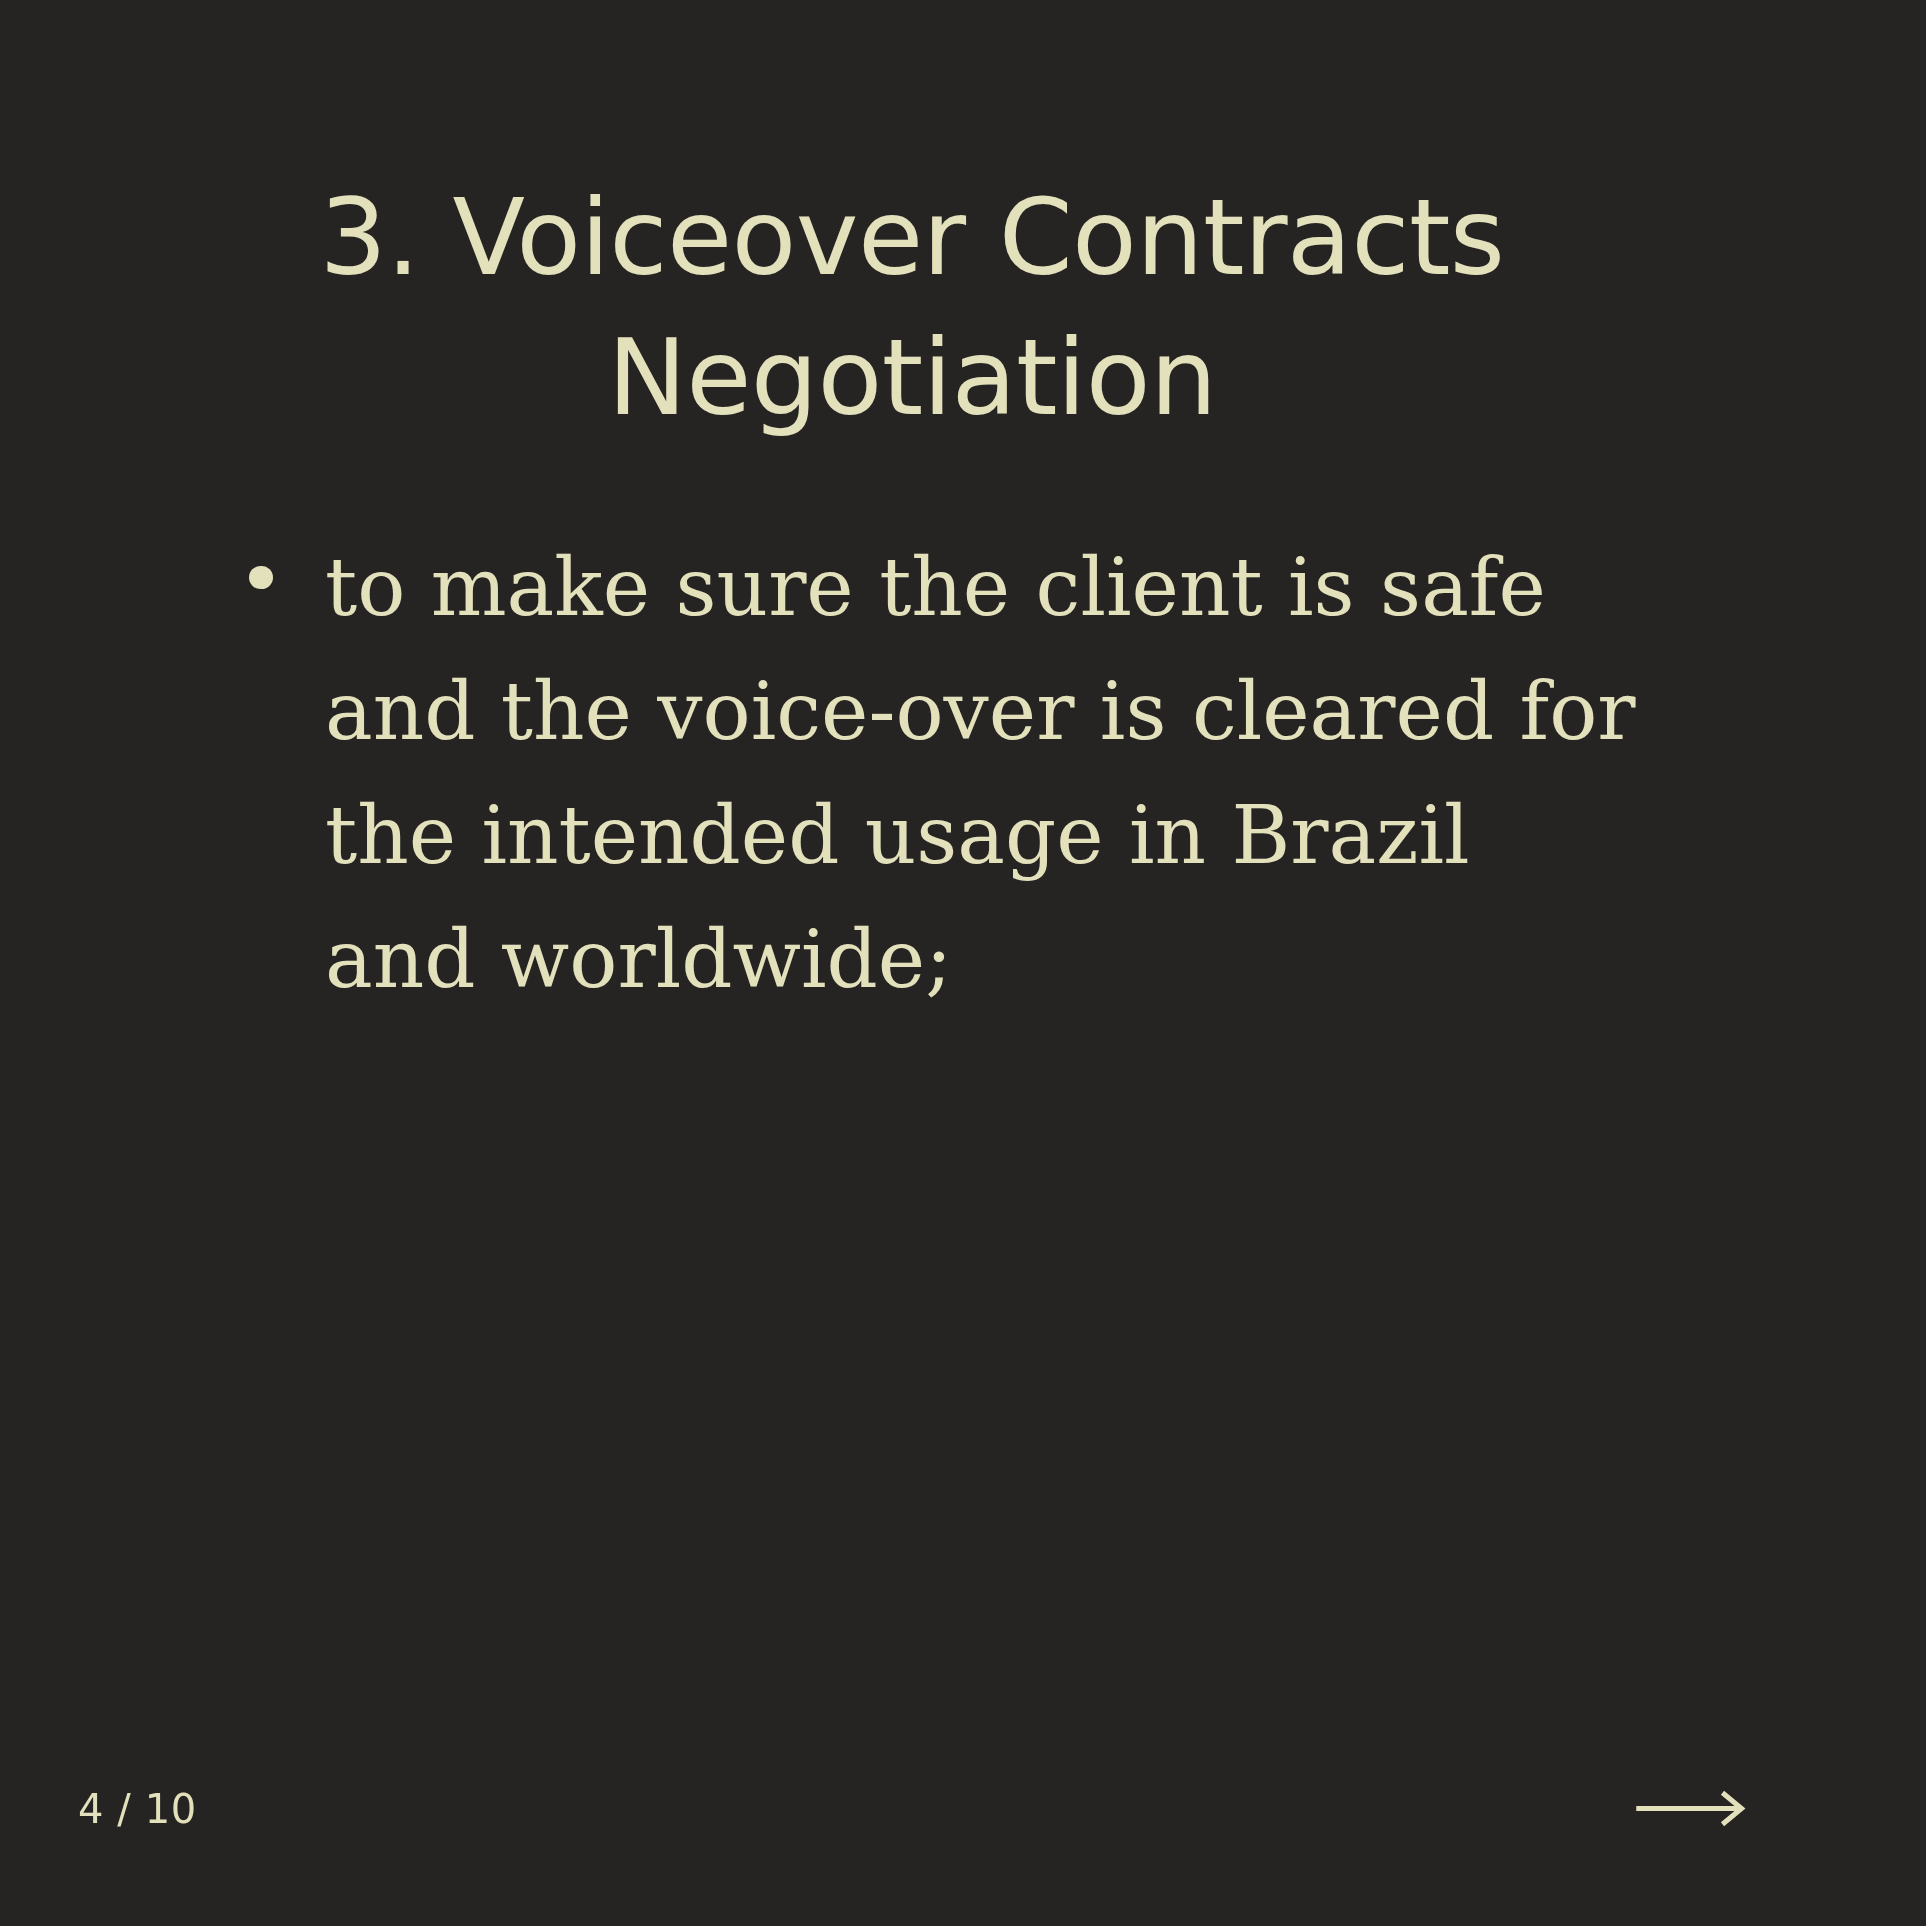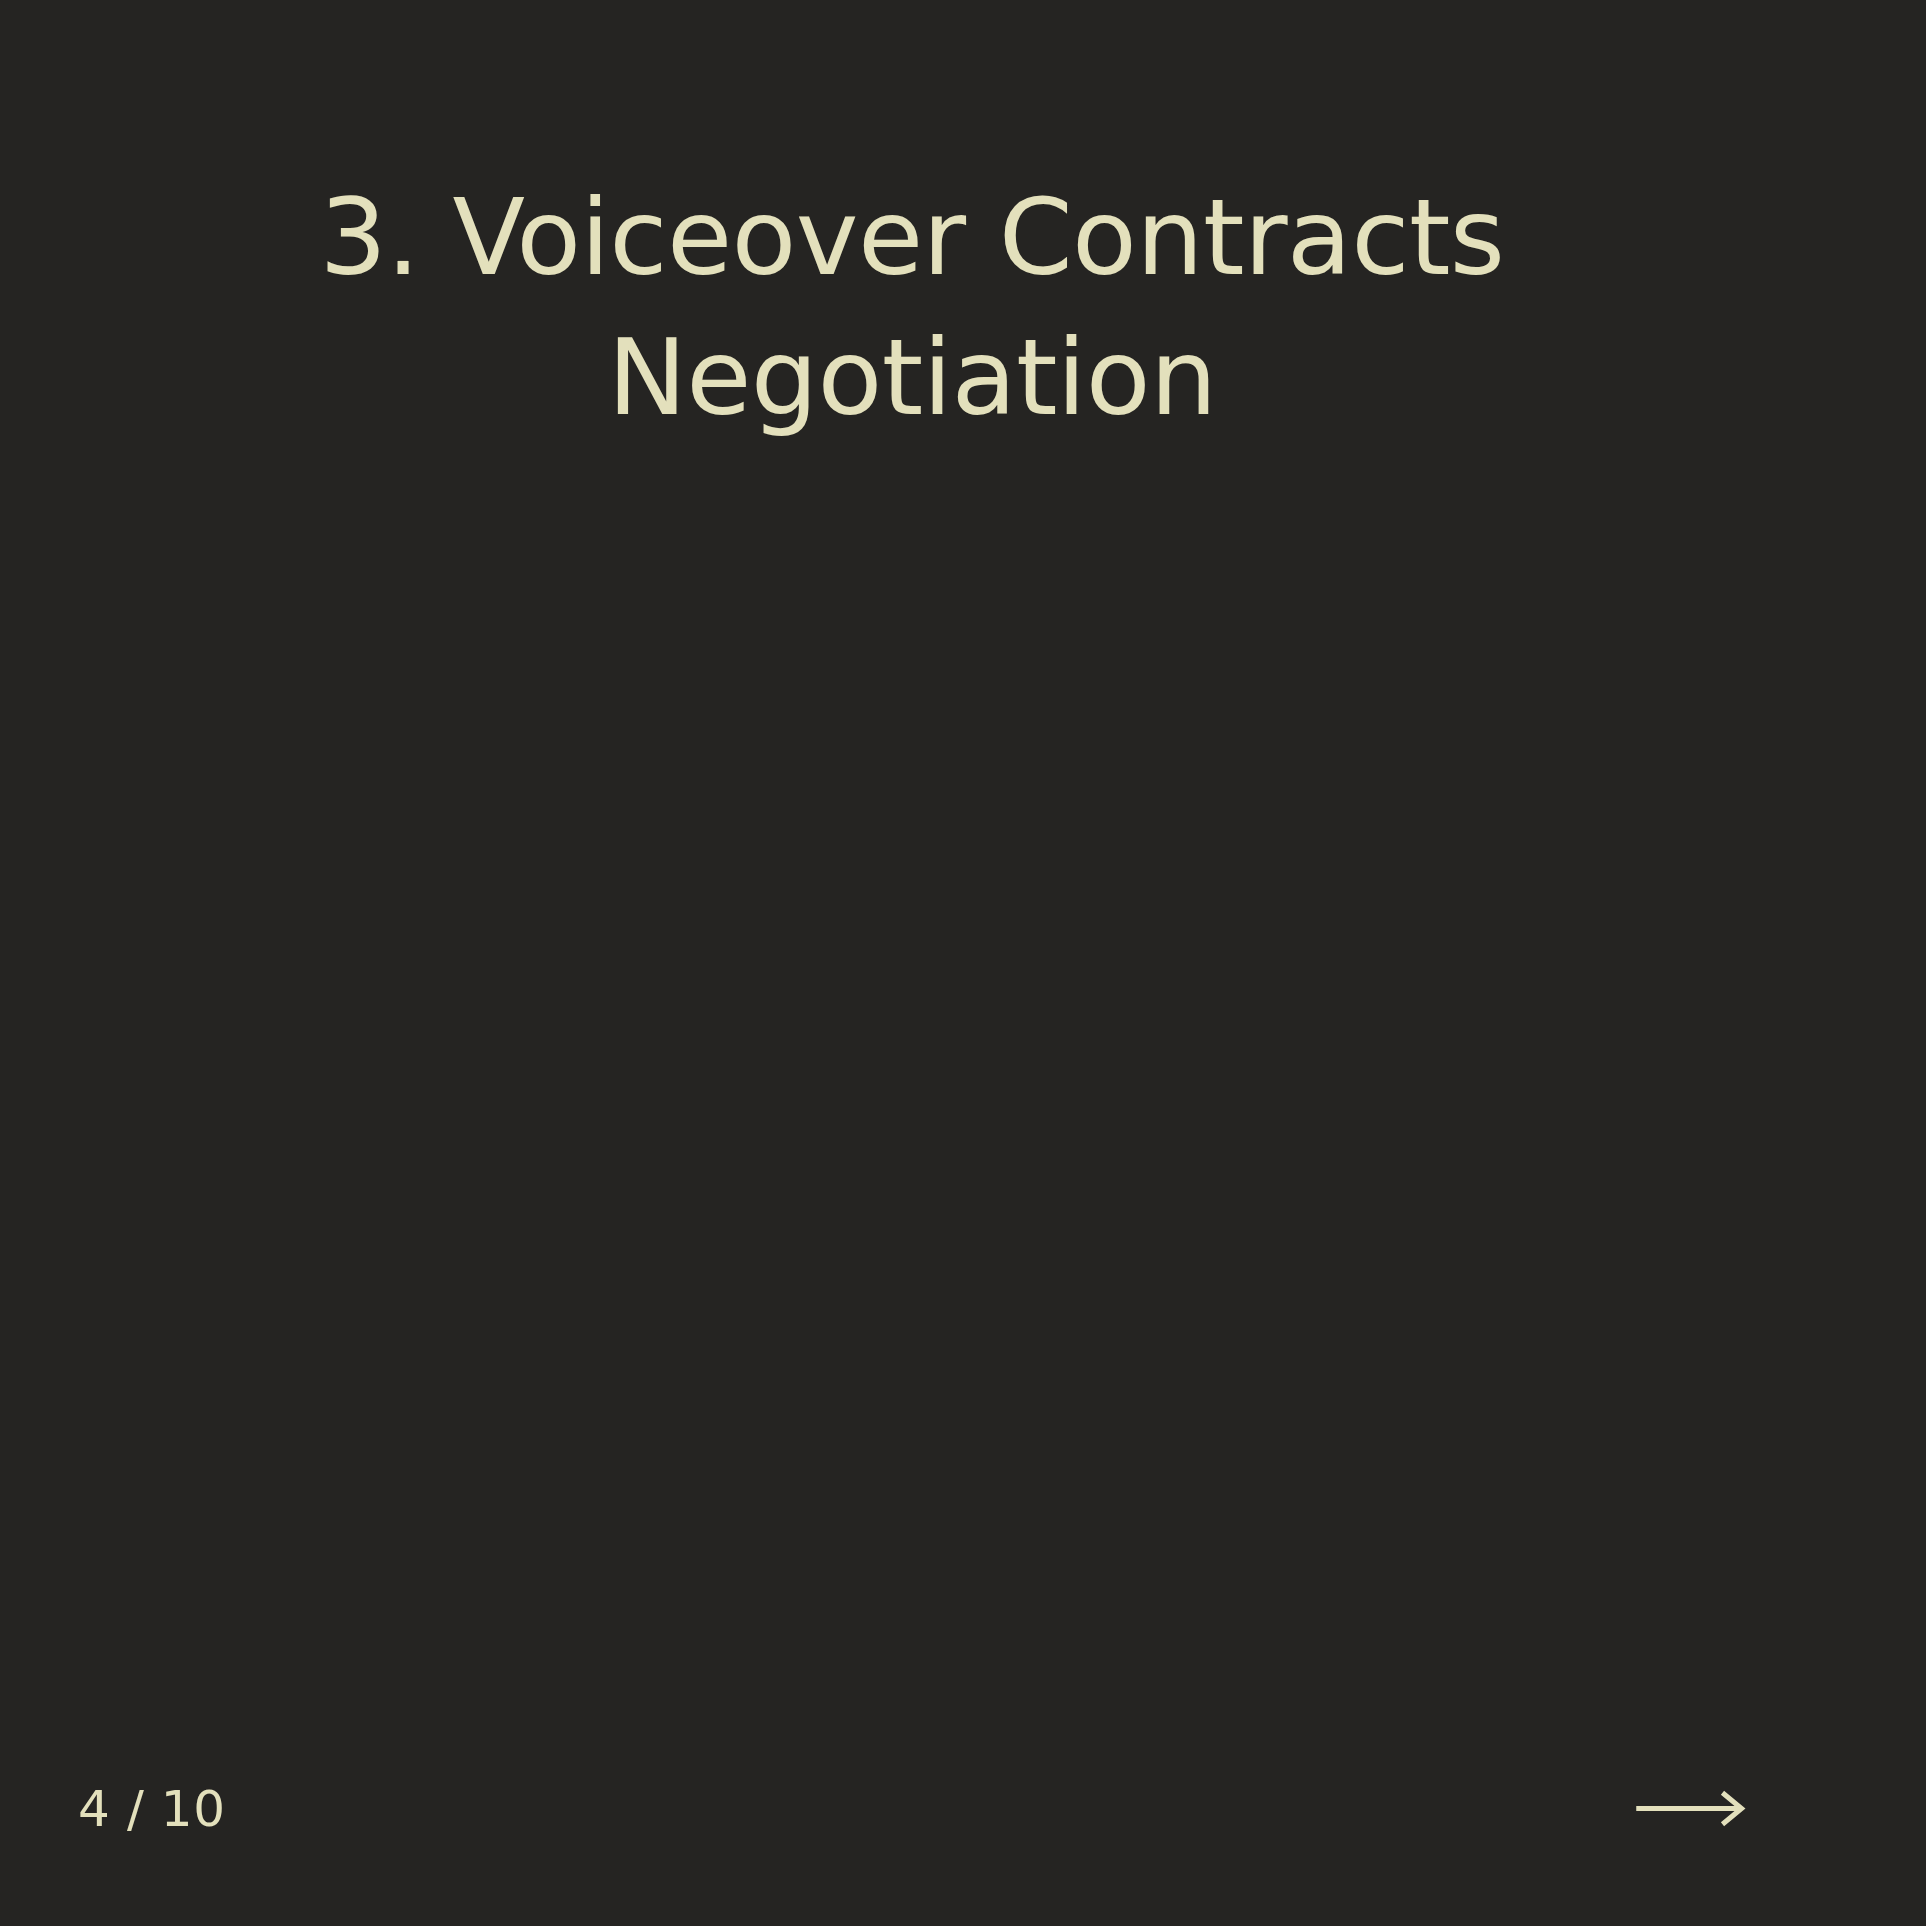--- a/index.html
+++ b/index.html
@@ -71,40 +71,44 @@
     height: 67px;
     display: flex;
     align-items: center;
     justify-content: space-between;
     padding: 0 78px;
     box-sizing: border-box;
   }
   .page-counter {
     color: #e3e0bc;
     font-family: "DejaVu Sans", sans-serif;
-    font-size: 50px;
+    font-size: 40px;
     line-height: 1;
     letter-spacing: 0.6px;
   }
   .next-arrow {
     display: block;
     width: 112px;
     height: 45px;
     cursor: pointer;
   }
 </style>
 </head>
 <body>
 
 <div class="slide">
 
   <h1 class="slide-title">3. Voiceover Contracts Negotiation</h1>
 
   <div class="content">
     <ul class="bullet-list">
+      <li class="bullet-item">
+        <span class="bullet-dot"></span>
+        <span>to make sure the client is safe and the voice-over is cleared for the intended usage in Brazil and worldwide;</span>
+      </li>
     </ul>
   </div>
 
   <div class="footer">
     <span class="page-counter">4 / 10</span>
     <span class="next-arrow">
       <svg width="112" height="45" viewBox="0 0 200 80" xmlns="http://www.w3.org/2000/svg" aria-hidden="true">
         <line x1="4" y1="40" x2="188" y2="40" stroke="#e3e0bc" stroke-width="9"></line>
         <polyline points="158,12 192,40 158,68" fill="none" stroke="#e3e0bc" stroke-width="9"></polyline>
       </svg>

